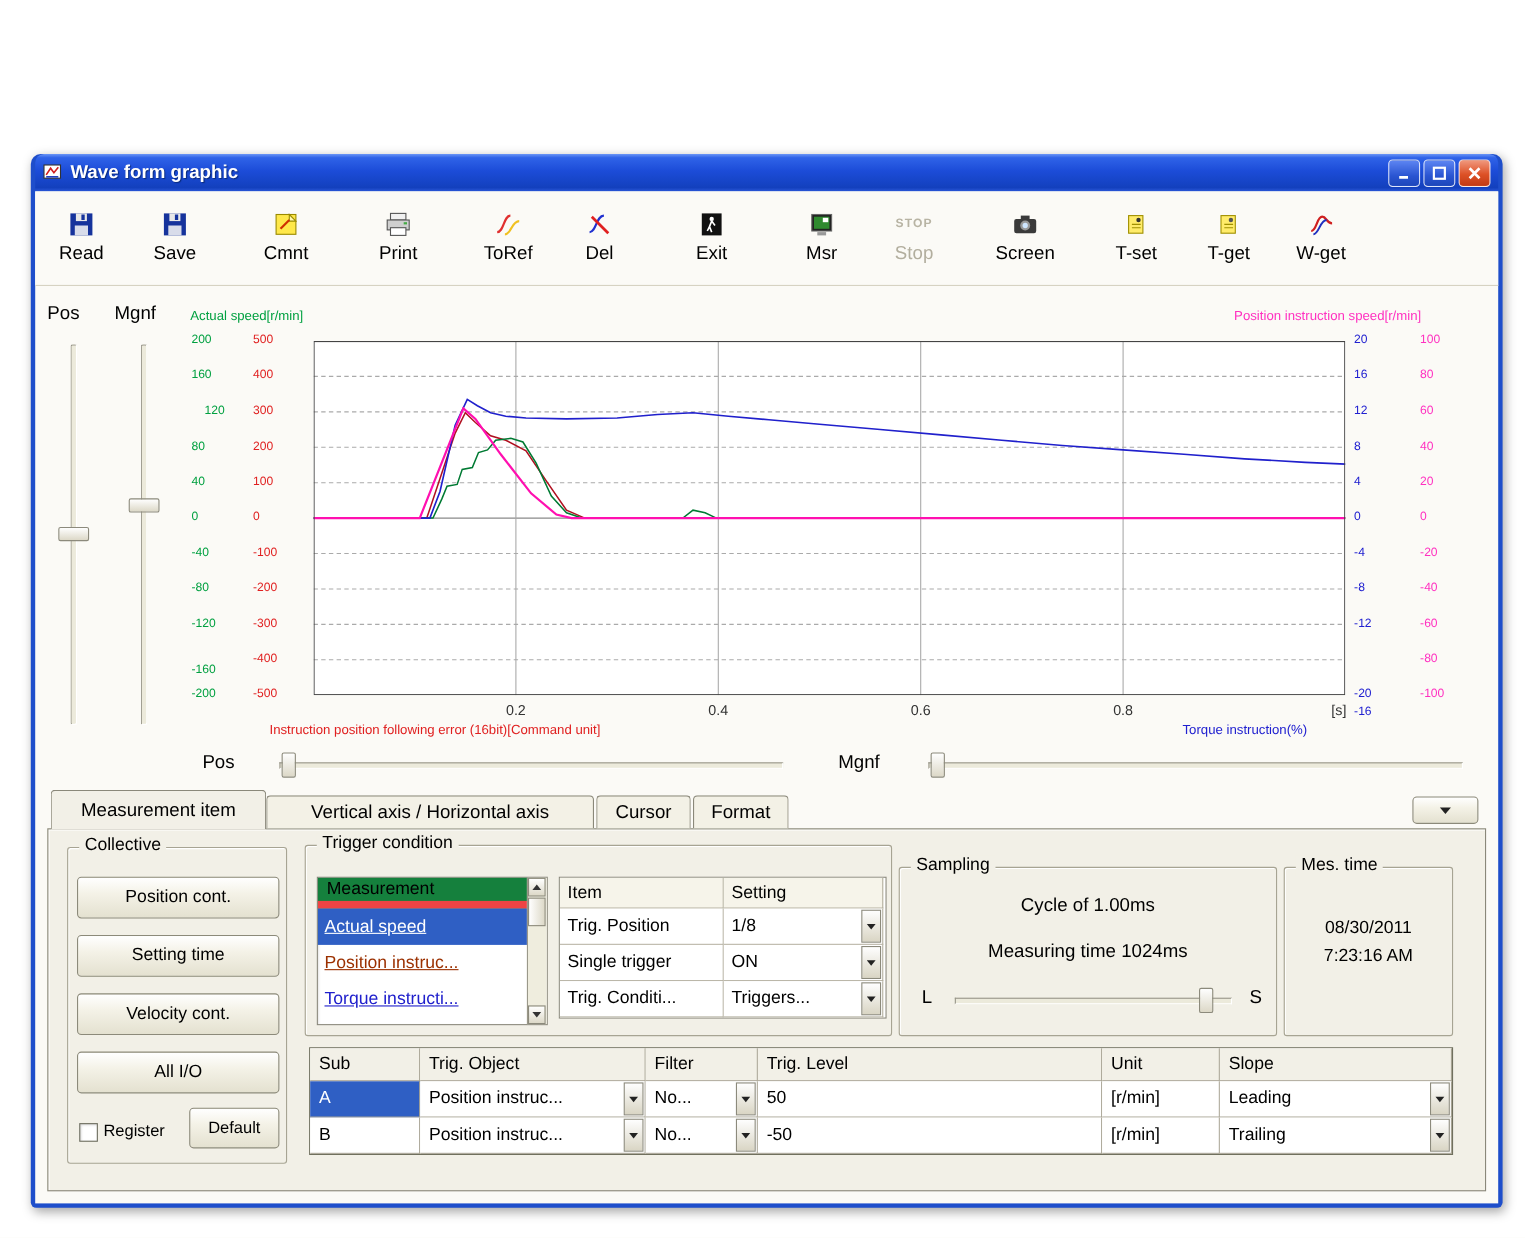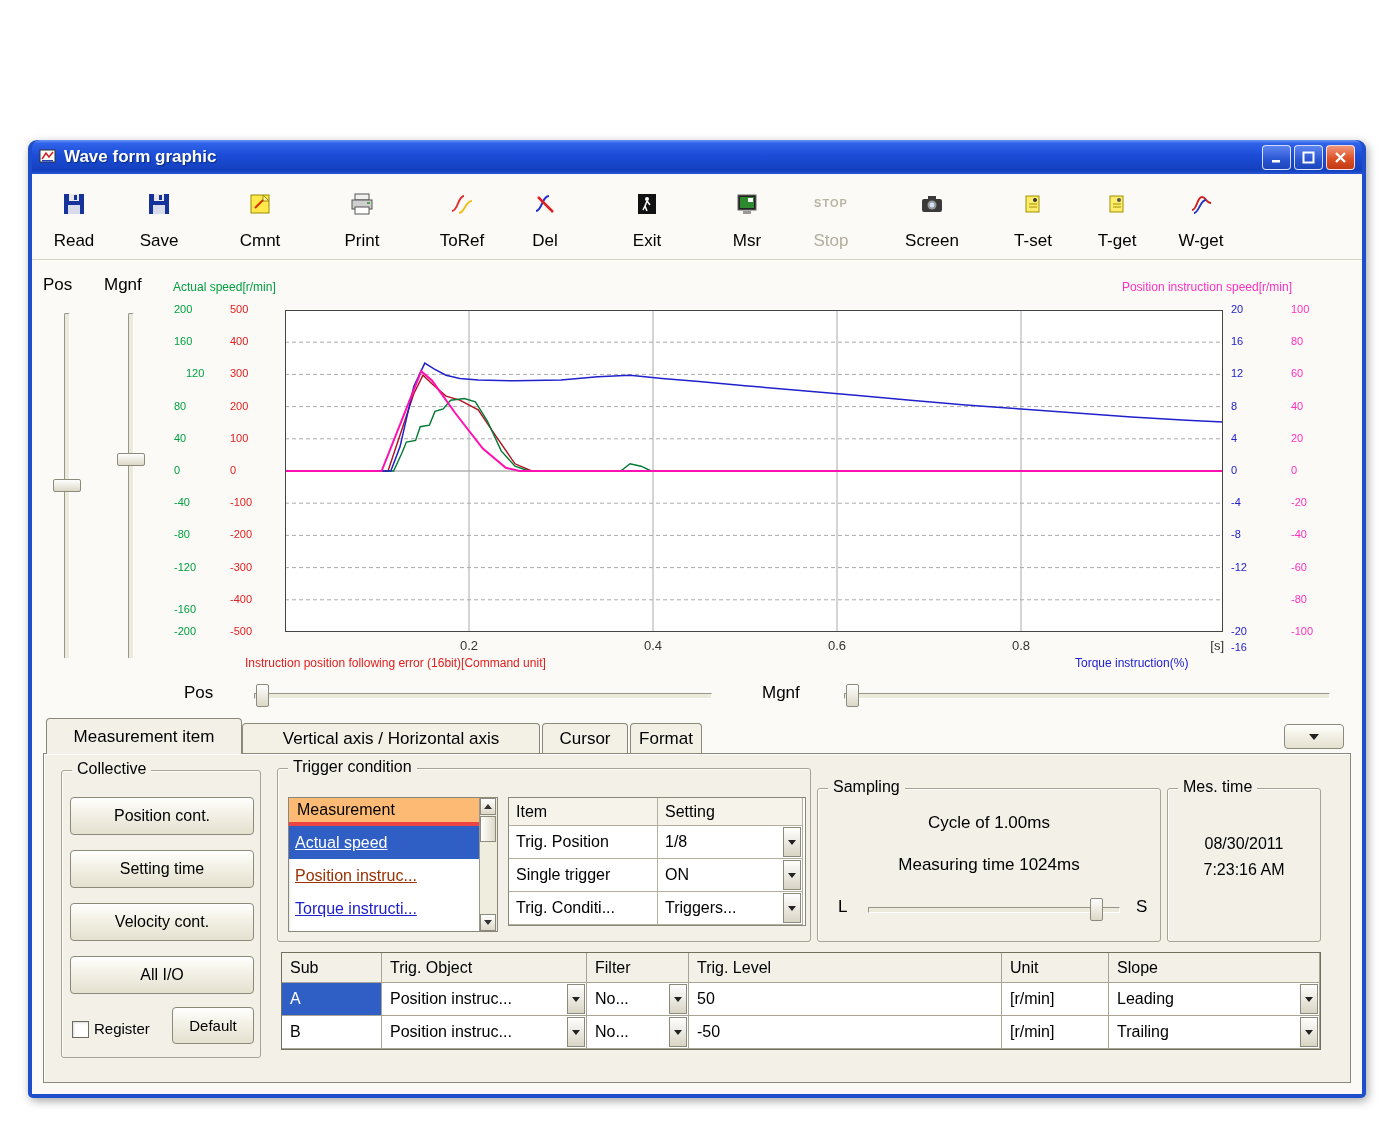--- a/index.html
+++ b/index.html
@@ -6,21 +6,21 @@
   body{width:1393px;height:1125px;background:#ffffff;font-family:"Liberation Sans",sans-serif;position:relative;overflow:hidden}
   .window{position:absolute;left:28px;top:140px;width:1338px;height:958px;background:#1e4ecb;border-radius:9px 9px 5px 5px;padding:0 4px 4px;box-shadow:2px 3px 10px rgba(0,0,0,.35);box-sizing:border-box}
   .titlebar{height:34px;display:flex;align-items:center;gap:7px;padding:0 7px;background:linear-gradient(180deg,#6a95f6 0%,#2f63e8 10%,#1c4cd8 45%,#1340bd 90%,#2a57d8 100%);border-radius:8px 8px 0 0;color:#fff}
   .title-text{font-size:17px;font-weight:bold;flex:1;text-shadow:1px 1px 1px #0a2a7a}
   .winbtns{display:flex;gap:3px}
   .winbtn{width:29px;height:25px;border-radius:4px;border:1px solid rgba(255,255,255,.8);display:flex;align-items:center;justify-content:center;padding:0;cursor:pointer}
   .winbtn.min,.winbtn.max{background:linear-gradient(180deg,#5d85f2,#2a55d2 60%,#1d46ba)}
   .winbtn.close{background:linear-gradient(180deg,#f0977c,#dd5126 55%,#c23a14)}
   .win-content{background:#fbfaf6;height:calc(100% - 34px);position:relative}
   .toolbar{position:absolute;left:0;top:0;width:100%;height:86px;display:flex;align-items:flex-start;padding-top:7px;border-bottom:1px solid #d6d2c2;background:#fbfaf6;box-sizing:border-box}
-  .tb-btn{width:66px;display:flex;flex-direction:column;align-items:center;gap:14px;cursor:pointer;flex:none}
+  .tb-btn{width:66px;display:flex;flex-direction:column;align-items:center;gap:3px;cursor:pointer;flex:none}
   .tb-icon{height:36px;display:flex;align-items:flex-end;justify-content:center}
   .tb-label{font-size:17px;color:#000;white-space:nowrap}
   .tb-btn.disabled{cursor:default}
   .tb-btn.disabled .tb-label{color:#b2ae9e}
   .stop-glyph{font-size:11px;font-weight:bold;color:#b8b4a4;letter-spacing:1px;padding-bottom:8px}
   .body{position:absolute;left:0;top:87px;width:100%;height:calc(100% - 87px)}
   .lbl{position:absolute;font-size:17px;color:#000;white-space:nowrap}
   .vtrack{position:absolute;width:4px;background:#eceadb;border:1px solid;border-color:#98968a #fff #fff #98968a;border-radius:2px;cursor:pointer}
   .vthumb{position:absolute;width:26px;height:11px;background:linear-gradient(180deg,#fefefe,#dcd8c7);border:1px solid #8c8a7c;border-radius:2px;cursor:grab}
   .htrack{position:absolute;height:4px;background:#eceadb;border:1px solid;border-color:#98968a #fff #fff #98968a;cursor:pointer}
@@ -33,21 +33,21 @@
   .blabel{position:absolute;font-size:12px;white-space:nowrap}
   .tab{position:absolute;height:30px;top:462px;background:#f3f1e6;border:1px solid #8a887a;border-bottom:none;border-radius:4px 4px 0 0;display:flex;align-items:center;justify-content:center;font-size:17px;cursor:pointer;box-sizing:border-box;z-index:2}
   .tab.active{top:457px;height:36px;background:#f2f0e7;z-index:6}
   .panel{position:absolute;left:11px;top:492px;width:1308px;height:330px;background:#f2f0e7;border:1px solid #8a887a;box-shadow:inset 1px 1px 0 #fff;z-index:1;box-sizing:border-box}
   .tab-drop{position:absolute;left:1252px;top:463px;width:60px;height:25px;z-index:6}
   .push{position:absolute;background:linear-gradient(180deg,#ffffff,#f4f2e7 40%,#e4e1d0);border:1px solid #8c8a7a;border-radius:4px;font-size:16px;display:flex;align-items:center;justify-content:center;cursor:pointer;font-family:inherit;color:#000;box-sizing:border-box}
   .group{position:absolute;border:1px solid #a7a493;border-radius:3px;box-shadow:inset 1px 1px 0 #fff;box-sizing:border-box}
   .legend{position:absolute;top:-11px;left:10px;background:#f2f0e7;padding:0 5px;font-size:16px;color:#000;white-space:nowrap}
   .checkbox{position:absolute;width:15px;height:15px;background:#fff;border:1px solid #6c6c5c;box-shadow:inset 1px 1px 2px rgba(0,0,0,.15);cursor:pointer}
   .listbox{position:absolute;background:#fff;border:1px solid #8a887a;box-shadow:inset 1px 1px 2px rgba(0,0,0,.1);box-sizing:border-box}
-  .list-header{height:28px;border-bottom:4px solid #ef4444;display:flex;align-items:center;padding-left:8px;font-size:16px;background:#fdba74;width:calc(100% - 17px);box-sizing:border-box}
+  .list-header{height:28px;border-bottom:7px solid #ef4444;display:flex;align-items:center;padding-left:8px;font-size:16px;background:#15803d;width:calc(100% - 17px);box-sizing:border-box}
   .list-row{height:33px;display:flex;align-items:center;padding-left:6px;font-size:16px;text-decoration:underline;width:calc(100% - 17px);box-sizing:border-box;cursor:pointer;white-space:nowrap;overflow:hidden}
   .list-row.selected{background:#2f5fc4;color:#fff}
   .list-row.link-red{color:#9b3000}
   .list-row.link-blue{color:#2020cc}
   .vscroll{position:absolute;right:0;top:0;bottom:0;width:17px;background:#efedde;border-left:1px solid #9a988a}
   .sb-btn{position:absolute;left:0;width:16px;height:17px;background:linear-gradient(180deg,#fff,#ddd9c8);border:1px solid #8c8a7c;display:flex;align-items:center;justify-content:center;box-sizing:border-box;cursor:pointer}
   .sb-btn.up{top:0}.sb-btn.down{bottom:0}
   .sb-thumb{position:absolute;left:0;top:18px;width:16px;height:26px;background:linear-gradient(90deg,#fff,#ddd9c8);border:1px solid #8c8a7c;box-sizing:border-box;cursor:grab}
   .tri-up{width:0;height:0;border:4px solid transparent;border-bottom:5px solid #333;margin-top:-4px}
   .tri-down{width:0;height:0;border:4px solid transparent;border-top:5px solid #333;margin-bottom:-4px}
@@ -325,21 +325,21 @@
 
       <div class="tab active" style="left:14px;width:196px">
           <span>Measurement item</span>
         </div>
       <div class="tab" style="left:210px;width:298px">
           <span>Vertical axis / Horizontal axis</span>
         </div>
       <div class="tab" style="left:510px;width:86px">
           <span>Cursor</span>
         </div>
-      <div class="tab" style="left:598px;width:72px">
+      <div class="tab" style="left:598px;width:87px">
           <span>Format</span>
         </div>
       <button class="push tab-drop">
           <span style="width:0;height:0;border:5px solid transparent;border-top:6px solid #222;margin-top:6px"></span>
         </button>
 
       <div class="panel">
 
         <div class="group" style="left:17px;top:16px;width:200px;height:288px">
           <span class="legend">Collective</span>

